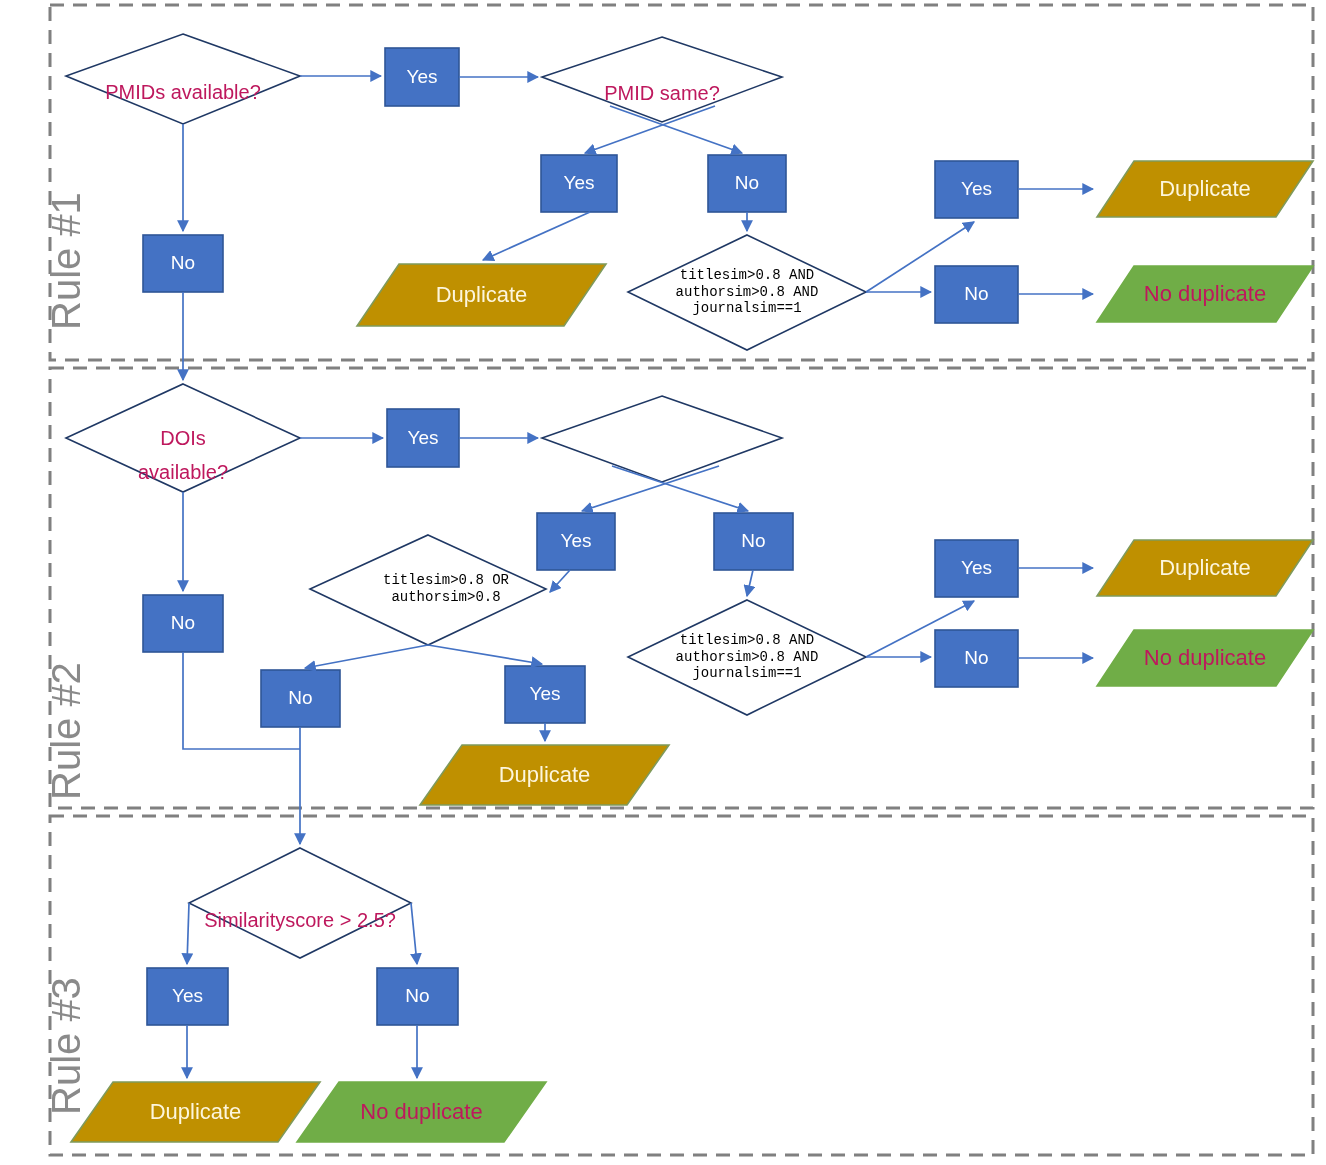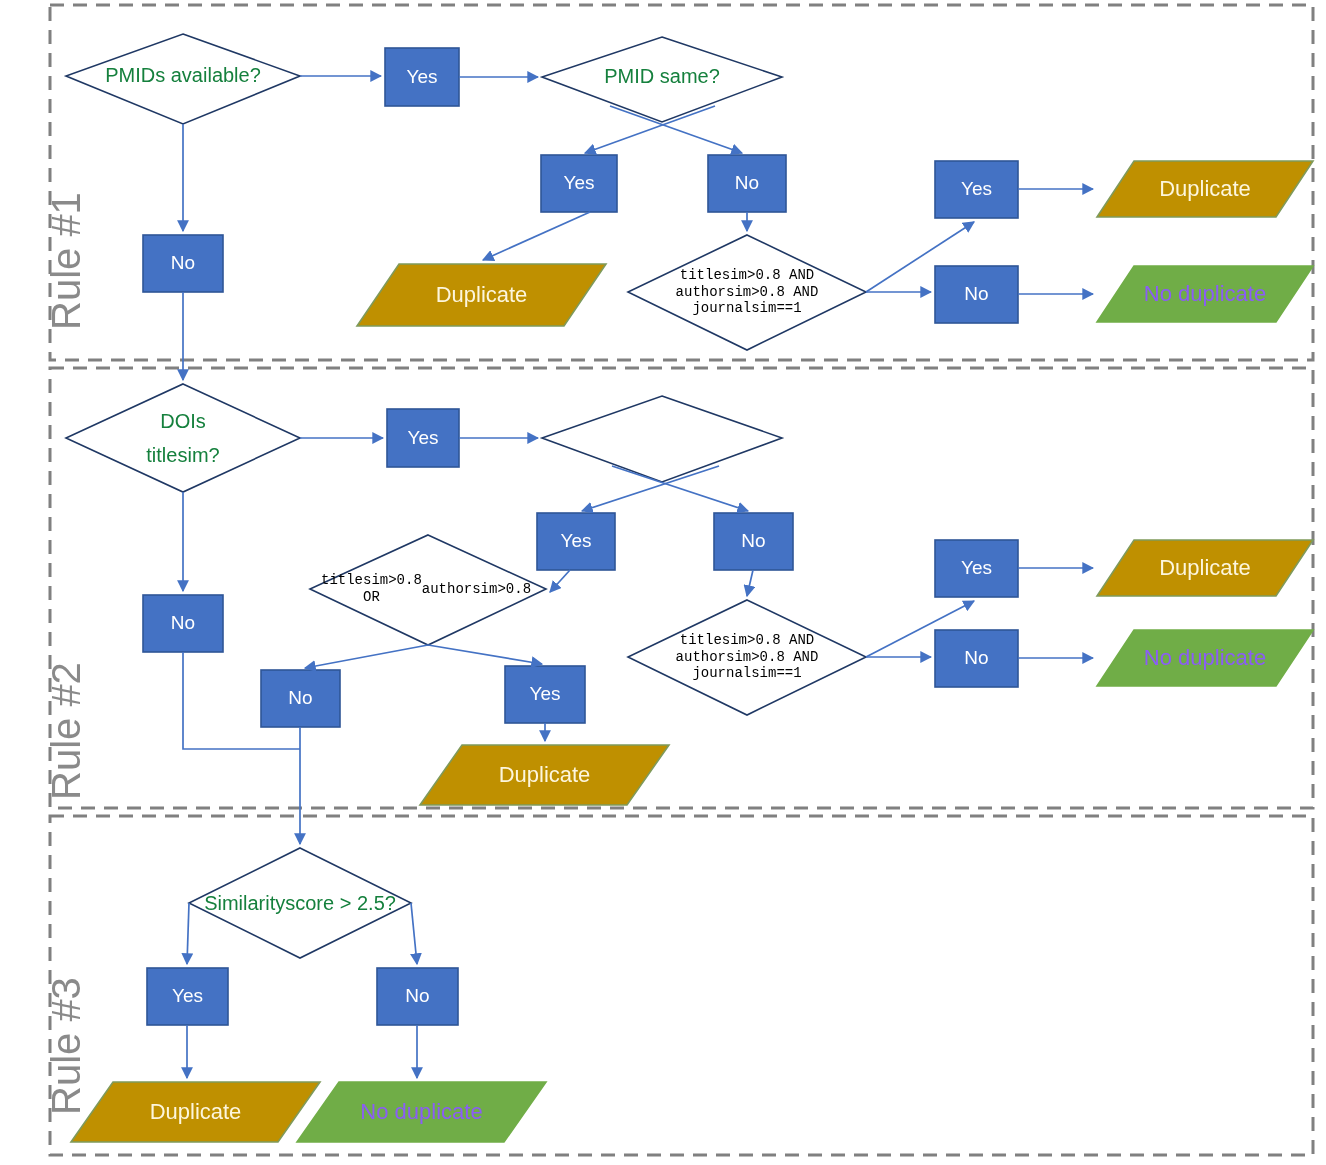--- a/index.html
+++ b/index.html
@@ -7,26 +7,26 @@
   #stage{position:relative;width:1326px;height:1165px;background:#fff;overflow:hidden;}
   #svgroot{position:absolute;left:0;top:0;width:1326px;height:1165px;}
   .rule-label{
     position:absolute;color:#8a8a8a;font-size:40px;font-family:"Liberation Sans",sans-serif;
     transform-origin:left top;white-space:nowrap;letter-spacing:0px;
   }
   .node-text{
     position:absolute;display:flex;align-items:center;justify-content:center;
     text-align:center;pointer-events:none;line-height:1.18;
   }
-  .t-dia{color:#15803d;font-size:20px;}
+  .t-dia{color:#be185d;font-size:20px;margin-top:17px;}
   .t-dia-small{color:#000000;font-size:14px;font-family:Liberation Mono, monospace;}
   .t-box{color:#ffffff;font-size:19px;}
   .t-par{font-size:22px;}
   .t-par-gold{color:#fdf6dd;}
-  .t-par-green{color:#8b5cf6;}
+  .t-par-green{color:#be185d;}
 </style>
 </head>
 <body>
 
 <div id="stage">
 
   <svg id="svgroot" viewBox="0 0 1326 1165">
     <defs>
       <marker id="ah" viewBox="0 0 10 10" refX="9" refY="5" markerWidth="7" markerHeight="7" orient="auto-start-reverse">
         <path d="M0,0 L10,5 L0,10 z" fill="#4472C4"></path>
@@ -142,27 +142,27 @@
     <span>authorsim&gt;0.8  AND</span>
     <span>journalsim==1</span>
   </div>
   <div class="node-text t-box" style="left:935px; top:161px; width:83px; height:57px;">Yes</div>
   <div class="node-text t-box" style="left:935px; top:266px; width:83px; height:57px;">No</div>
   <div class="node-text t-par t-par-gold" style="left:1097px; top:161px; width:216px; height:56px;">Duplicate</div>
   <div class="node-text t-par t-par-green" style="left:1097px; top:266px; width:216px; height:56px;">No duplicate</div>
 
   <div class="node-text t-dia" style="left:76px; top:410px; width:214px; height:58px; flex-direction:column;justify-content:space-between;">
     <span>DOIs</span>
-    <span>titlesim?</span>
+    <span>available?</span>
   </div>
   <div class="node-text t-box" style="left:387px; top:409px; width:72px; height:58px;">Yes</div>
   <div class="node-text t-box" style="left:143px; top:595px; width:80px; height:57px;">No</div>
   <div class="node-text t-box" style="left:537px; top:513px; width:78px; height:57px;">Yes</div>
   <div class="node-text t-box" style="left:714px; top:513px; width:79px; height:57px;">No</div>
-  <div class="node-text t-dia-small" style="left:323px; top:564px; width:206px; height:50px; ">
+  <div class="node-text t-dia-small" style="left:343px; top:564px; width:206px; height:50px; flex-direction:column;">
     <span>titlesim&gt;0.8 OR</span>
     <span>authorsim&gt;0.8</span>
   </div>
   <div class="node-text t-box" style="left:261px; top:670px; width:79px; height:57px;">No</div>
   <div class="node-text t-box" style="left:505px; top:666px; width:80px; height:57px;">Yes</div>
   <div class="node-text t-par t-par-gold" style="left:420px; top:745px; width:249px; height:60px;">Duplicate</div>
   <div class="node-text t-dia-small" style="left:640px; top:623px; width:214px; height:68px; flex-direction:column;">
     <span>titlesim&gt;0.8 AND</span>
     <span>authorsim&gt;0.8  AND</span>
     <span>journalsim==1</span>

